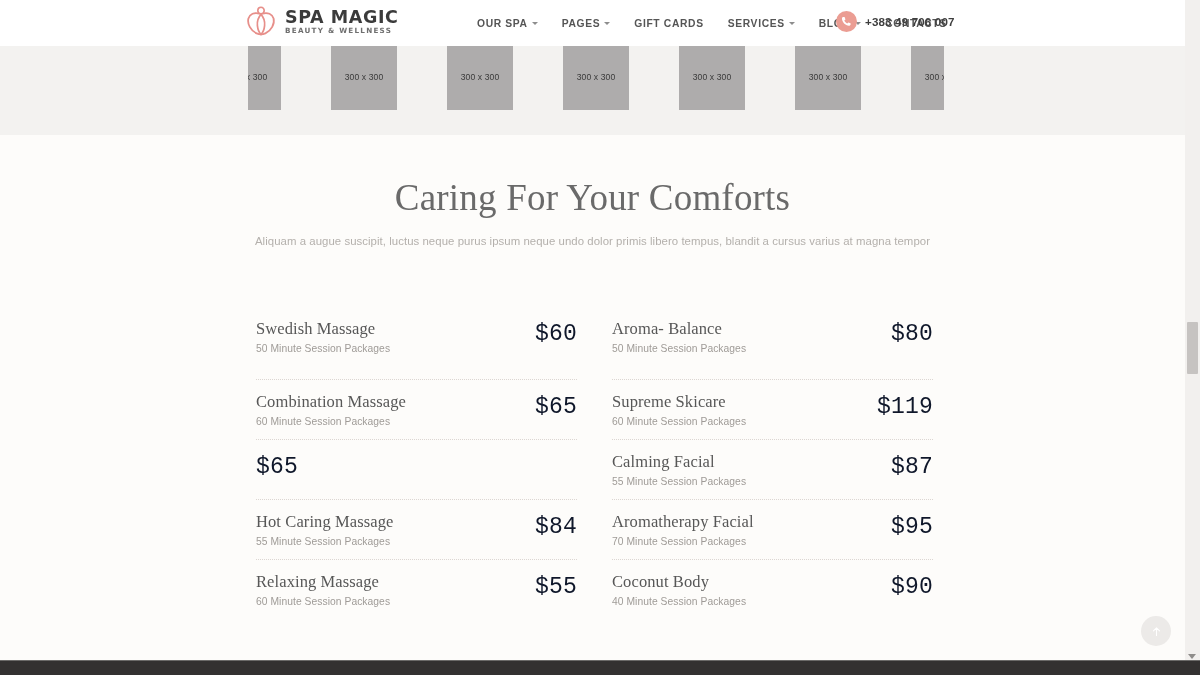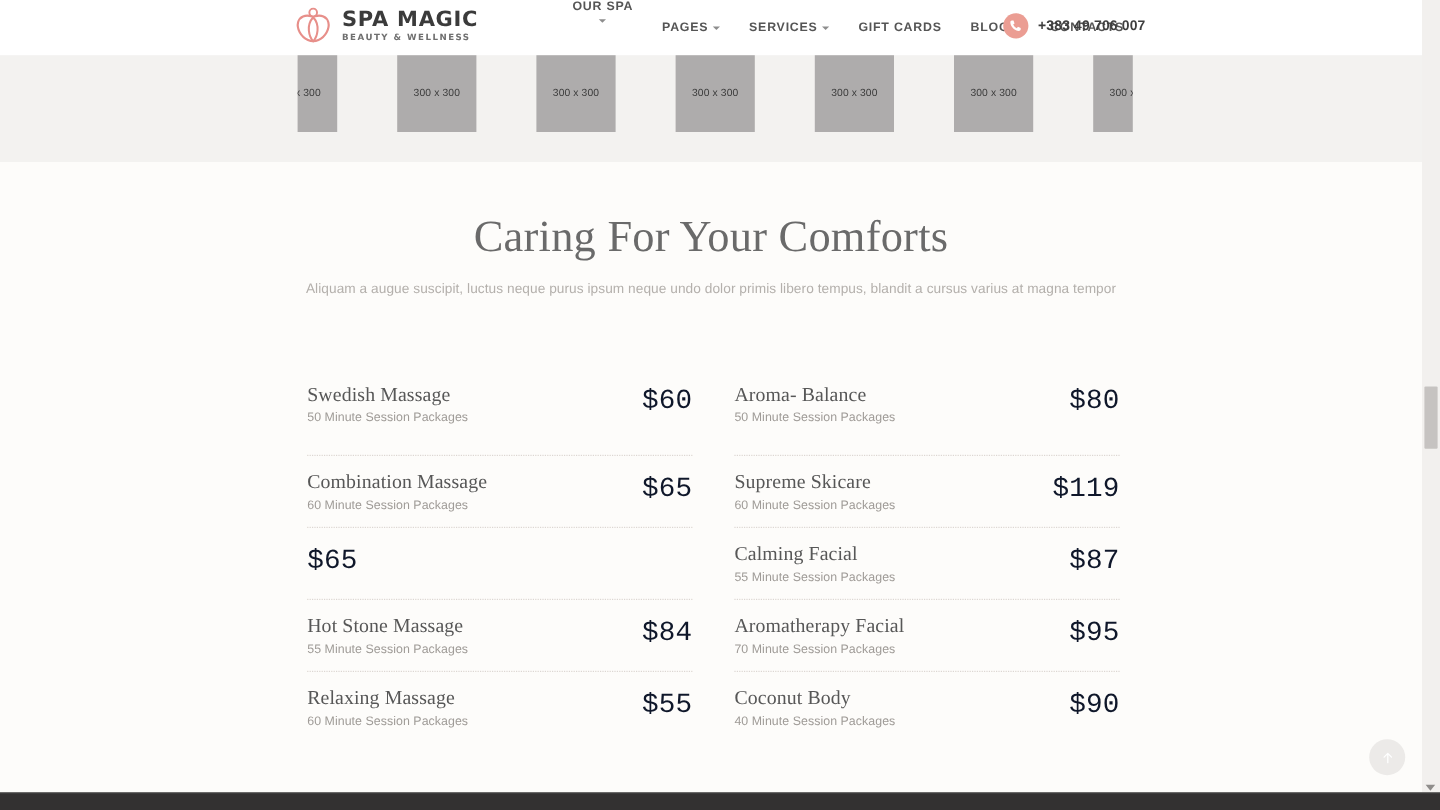--- a/index.html
+++ b/index.html
@@ -104,21 +104,21 @@
     height: 46px;
     font-size: 10.3px;
     font-weight: 700;
     letter-spacing: 0.65px;
     color: #555555;
     text-decoration: none;
     white-space: nowrap;
     cursor: pointer;
   }
 
-  .nav-item:first-child { padding-left: 0; flex-direction: column; }
+  .nav-item:first-child { padding-left: 0; }
 
   .caret {
     display: inline-block;
     width: 0; height: 0;
     border-left: 3.2px solid transparent;
     border-right: 3.2px solid transparent;
     border-top: 3.6px solid #8d8d8d;
     margin-top: 1px;
   }
 
@@ -429,25 +429,25 @@
       <nav class="main-nav" id="main-nav">
           <a class="nav-item" href="#">
             <span>OUR SPA</span>
             <span class="caret"></span>
           </a>
           <a class="nav-item" href="#">
             <span>PAGES</span>
             <span class="caret"></span>
           </a>
           <a class="nav-item" href="#">
+            <span>GIFT CARDS</span>
+          </a>
+          <a class="nav-item" href="#">
             <span>SERVICES</span>
             <span class="caret"></span>
-          </a>
-          <a class="nav-item" href="#">
-            <span>GIFT CARDS</span>
           </a>
           <a class="nav-item" href="#">
             <span>BLOG</span>
             <span class="caret"></span>
           </a>
           <a class="nav-item" href="#">
             <span>CONTACTS</span>
           </a>
         </nav>
 
@@ -484,21 +484,21 @@
               <div class="price-name">Combination Massage</div>
               <div class="price-meta">60 Minute Session Packages</div>
             </div>
             <div class="price-value">$65</div>
           </div>
           <div class="price-row">
             <div class="price-value">$65</div>
           </div>
           <div class="price-row">
             <div class="price-info">
-              <div class="price-name">Hot Stone Massage</div>
+              <div class="price-name">Hot Caring Massage</div>
               <div class="price-meta">55 Minute Session Packages</div>
             </div>
             <div class="price-value">$84</div>
           </div>
           <div class="price-row">
             <div class="price-info">
               <div class="price-name">Relaxing Massage</div>
               <div class="price-meta">60 Minute Session Packages</div>
             </div>
             <div class="price-value">$55</div>

